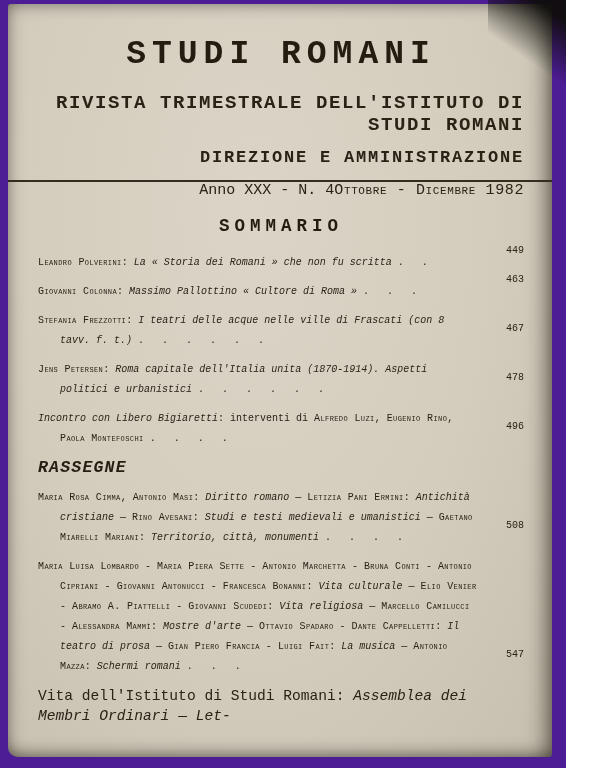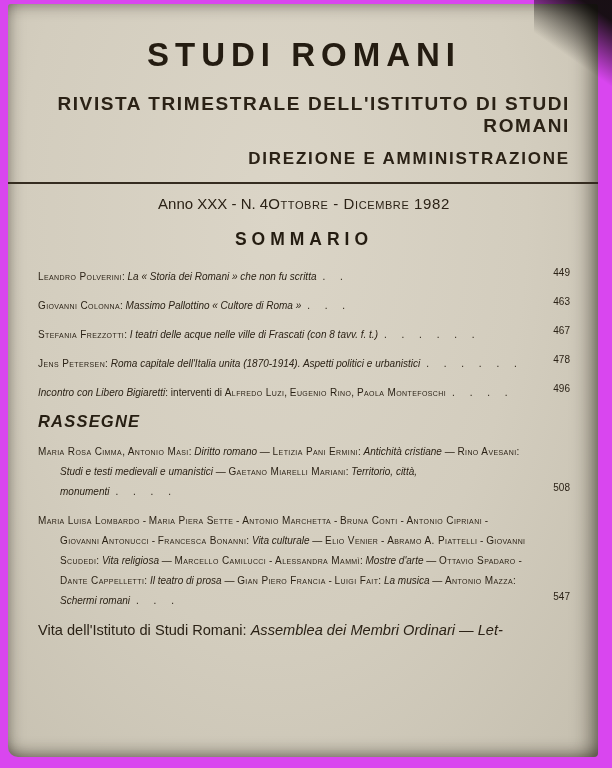--- a/index.html
+++ b/index.html
@@ -1,19 +1,19 @@
 <!DOCTYPE html>
 <html><head>
 <meta charset="utf-8">
 <style>
   html,body{margin:0;padding:0;}
   .scan{
-    position:relative;width:612px;height:768px;overflow:hidden;
-    background:#d946ef;
-    font-family:Liberation Sans, sans-serif;
+    position:relative;width:566px;height:768px;overflow:hidden;
+    background:#4c1d95;
+    font-family:Liberation Mono, monospace;
   }
   .paper{
     position:absolute;top:4px;left:8px;right:14px;bottom:11px;
     background:radial-gradient(ellipse at 45% 28%,#dbd5c7 0%,#d3cdbe 55%,#c5bfaf 100%);
     border-radius:3px 3px 4px 10px;
     box-shadow:
       inset -16px 0 20px -10px rgba(30,24,16,.55),
       inset 0 -12px 16px -9px rgba(30,24,16,.45),
       inset 12px 0 16px -11px rgba(30,24,16,.35),
       inset 0 12px 16px -11px rgba(30,24,16,.30);
@@ -39,34 +39,34 @@
     margin-top:12px;text-align:right;
     font-size:17px;font-weight:700;letter-spacing:1.8px;
   }
   .address{
     margin-top:7px;text-align:center;
     font-size:14.5px;font-weight:700;letter-spacing:.8px;
     font-variant:small-caps;
   }
   .rule{height:2px;background:#352c20;margin:13px -28px 0 -30px;}
   .issue-row{
-    margin-top:11px;display:flex;justify-content:center;align-items:baseline;
+    display:flex;justify-content:flex-end;align-items:baseline;
     font-size:15px;
   }
   .issue-right{font-variant:small-caps;letter-spacing:.6px;}
   .sommario{
     margin:17px 0 0;text-align:center;
     font-size:17.5px;font-weight:700;letter-spacing:5px;color:#241c11;
   }
   .entries{margin-top:17px;}
   .entry{
     position:relative;font-size:10px;line-height:20px;
     padding:0 44px 0 22px;text-indent:-22px;margin-bottom:9px;
   }
-  .entry .page{position:absolute;right:0;bottom:4px;text-indent:0;}
+  .entry .page{position:absolute;right:0;bottom:12px;text-indent:0;}
   .dots{letter-spacing:6px;margin-left:6px;white-space:nowrap;}
   .sc{font-variant:small-caps;letter-spacing:.4px;}
   .it{font-style:italic;}
   .section-head{
     font-size:16.5px;font-style:italic;font-weight:700;letter-spacing:1.2px;
     margin:2px 0 11px;color:#261e12;
   }
   .istituto{font-size:14.6px;line-height:20px;margin-top:3px;}
 </style>
 </head>

